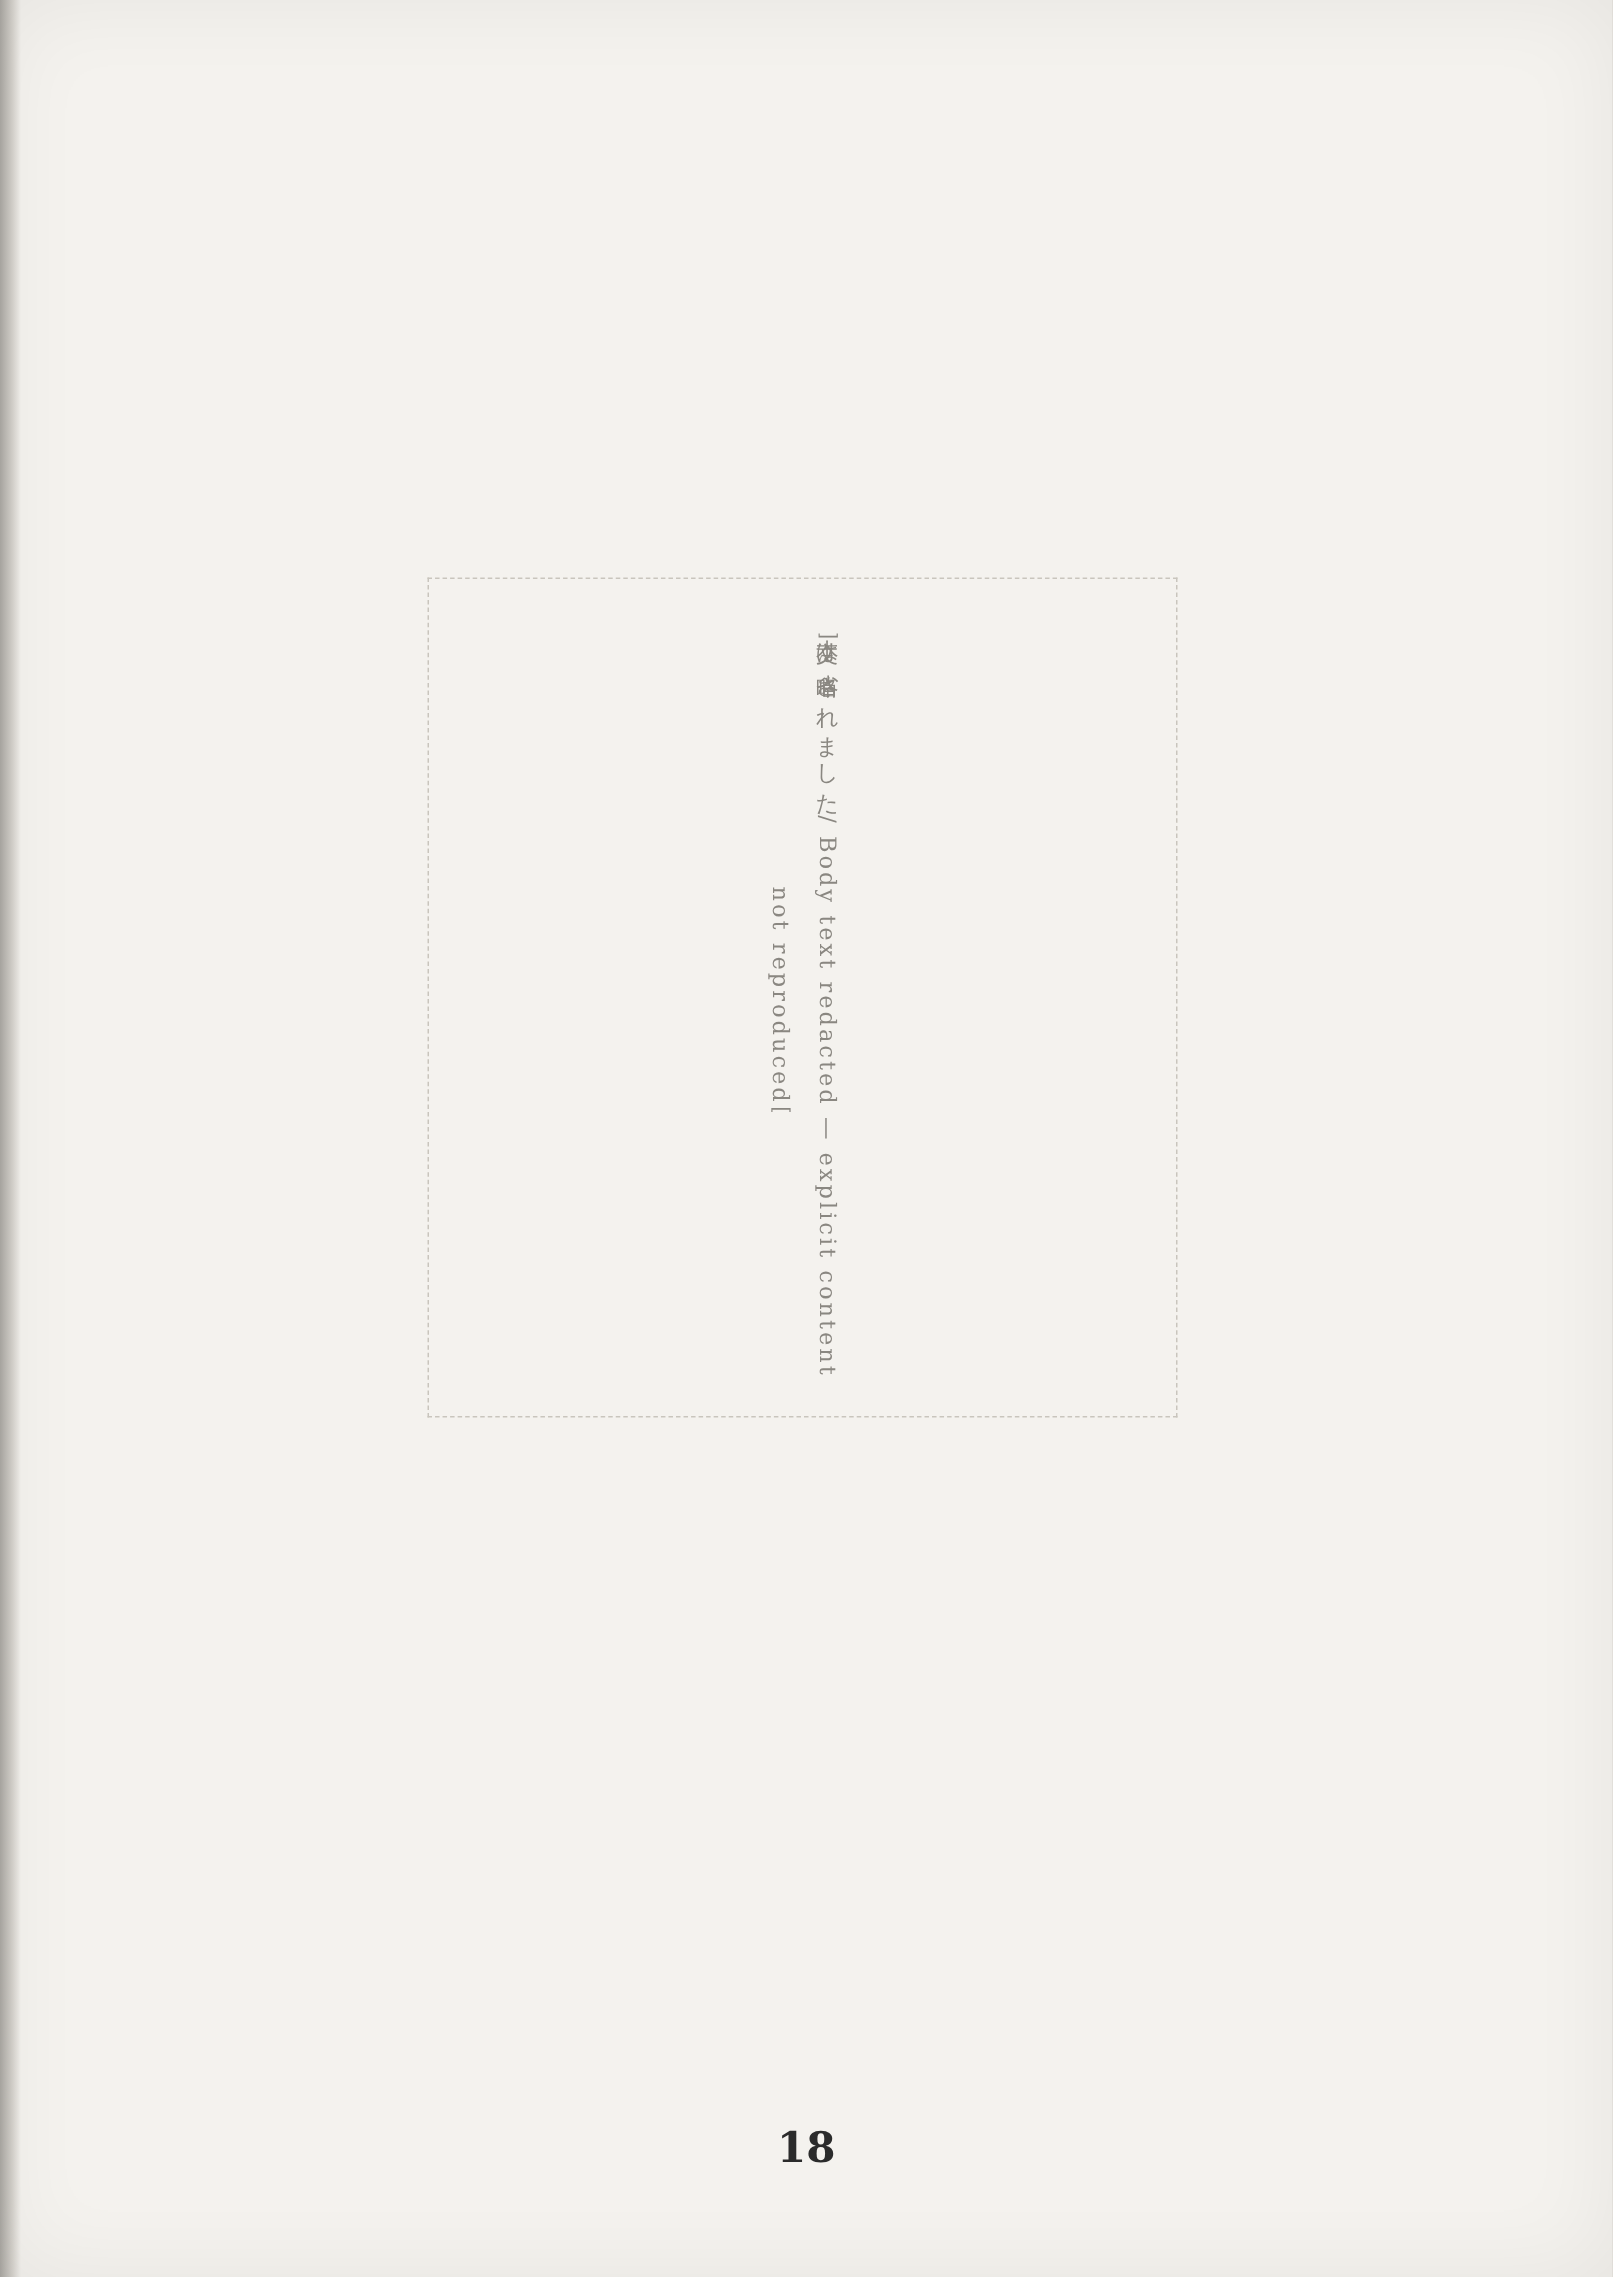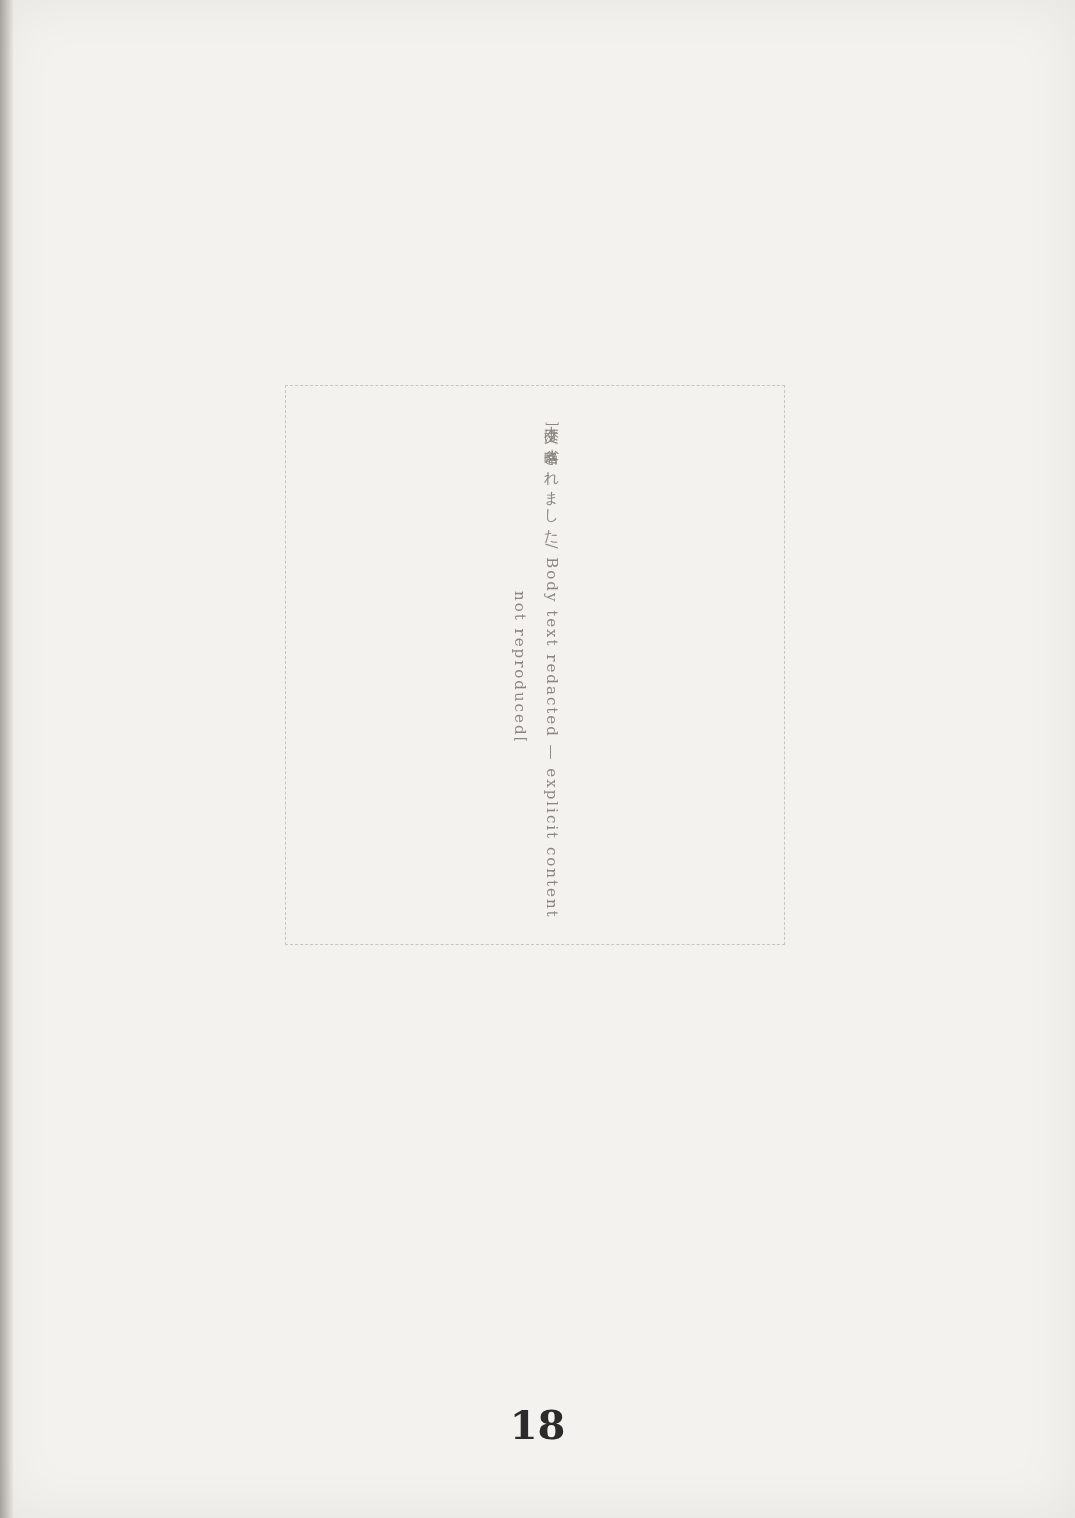--- a/index.html
+++ b/index.html
@@ -41,21 +41,21 @@
     align-items: center;
     justify-content: center;
     text-align: center;
   }
   .page-number {
     position: absolute;
     bottom: 70px;
     left: 50%;
     transform: translateX(-50%);
     font-weight: bold;
-    font-size: 40px;
+    font-size: 28px;
     color: #2b2b2b;
   }
 </style>
 </head>
 <body>
 
 <div class="page">
   <div class="scan-edge"></div>
 
   <div class="text-block">［本文は省略されました / Body text redacted — explicit content not reproduced］</div>

